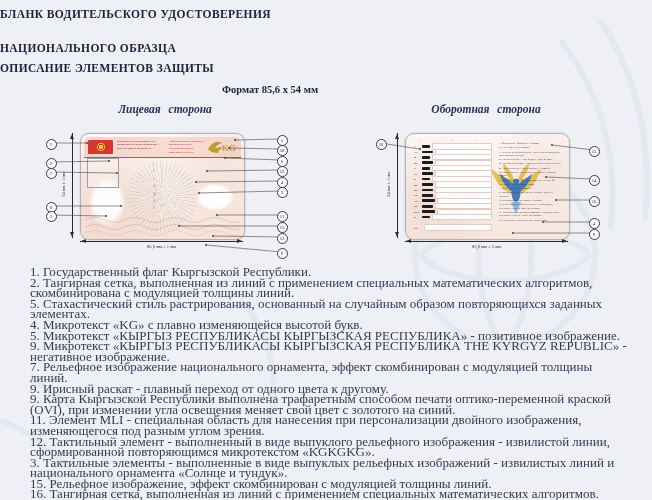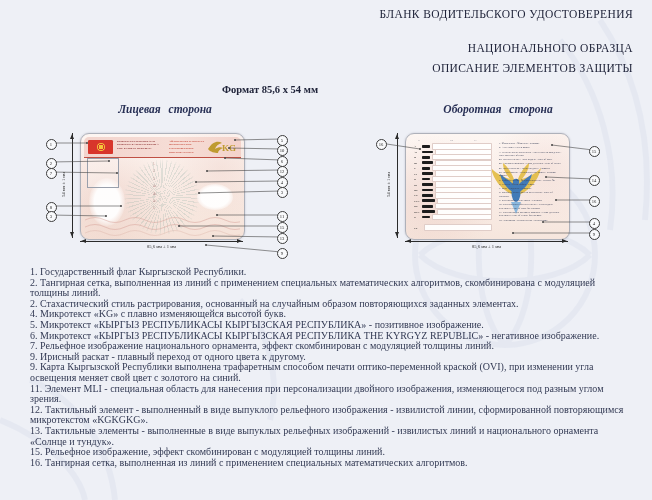--- a/index.html
+++ b/index.html
@@ -1,30 +1,30 @@
 <!DOCTYPE html>
 <html><head>
 <meta charset="utf-8">
 <style>
   html,body{margin:0;padding:0;}
   .page{position:relative;width:652px;height:500px;background:#eef0f6;overflow:hidden;
         font-family:"Liberation Serif",serif;color:#2c3148;}
   .wm{position:absolute;left:0;top:0;pointer-events:none;}
 
   
-  .doc-title{position:absolute;left:0;width:633px;text-align:right;font-weight:normal;
+  .doc-title{position:absolute;left:0;width:633px;text-align:left;font-weight:bold;
              color:#20243a;font-size:11.5px;letter-spacing:.4px;}
   .t1{top:8px;} .t2{top:25px;} .t3{top:42px;}
   .subtitle{top:62px;}
   .format-line{position:absolute;left:0;top:84px;width:540px;text-align:center;
                font-weight:bold;font-size:10.5px;color:#20243a;}
   .side-label{position:absolute;top:103px;font-weight:bold;font-style:italic;
               font-size:11.5px;color:#283055;text-align:center;word-spacing:5px;}
   .side-label.front{left:20px;width:290px;}
-  .side-label.back{left:352px;width:292px;}
+  .side-label.back{left:340px;width:292px;}
 
   
   .card{position:absolute;width:163px;height:105px;border:1px solid #aeb1ba;border-radius:9px;
         overflow:hidden;box-shadow:0 0 2px rgba(60,60,90,.25);}
   .card.front-card{left:80px;top:133px;
      background:linear-gradient(180deg,#fdf5f1 0%,#f9ebe4 55%,#f5e2d8 100%);}
   .card.back-card{left:405px;top:133px;
      background:linear-gradient(180deg,#fdf6f2 0%,#f9ece6 60%,#f6e6dd 100%);}
   .card .tint{position:absolute;inset:0;pointer-events:none;
      background:radial-gradient(circle at 16% 62%, rgba(216,160,150,.22), transparent 42%),
@@ -95,21 +95,21 @@
                transform:rotate(-90deg);}
 
   
   #leader-svg{position:absolute;left:0;top:0;z-index:2;pointer-events:none;}
   .callout{position:absolute;width:9px;height:9px;border:.7px solid #3c3c3c;border-radius:50%;
            background:#f9fafc;z-index:3;font-size:4.6px;line-height:9px;text-align:center;
            color:#1e1e1e;font-family:"Liberation Serif",serif;}
 
   
   #security-list{position:absolute;left:30px;top:267px;width:602px;
-                 font-size:10px;line-height:10.6px;color:#333a54;}
+                 font-size:13px;line-height:10.6px;color:#333a54;}
   #security-list .item{margin:0;}
 </style>
 </head>
 <body>
 
 <div class="page">
 
   <svg class="wm" width="652" height="500" viewBox="0 0 652 500">
     <g fill="none" stroke="#bfc9df" stroke-width="6" opacity="0.18">
       <circle cx="505" cy="255" r="90"></circle>
@@ -359,27 +359,27 @@
       <div class="callout" style="left: 588.5px; top: 145.5px;">15</div>
       <div class="callout" style="left: 588.5px; top: 174.5px;">14</div>
       <div class="callout" style="left: 588.5px; top: 195.5px;">16</div>
       <div class="callout" style="left: 588.5px; top: 217.5px;">4</div>
       <div class="callout" style="left: 588.5px; top: 228.5px;">9</div>
     </div>
 
   <div id="security-list">
       <div class="item">1.  Государственный флаг Кыргызской Республики.</div>
       <div class="item">2.  Тангирная сетка, выполненная из линий  с применением специальных математических алгоритмов, скомбинирована с модуляцией толщины линий.</div>
-      <div class="item">2.  Стахастический стиль растрирования, основанный на случайным образом повторяющихся заданных элементах.</div>
+      <div class="item">5.  Стахастический стиль растрирования, основанный на случайным образом повторяющихся заданных элементах.</div>
       <div class="item">4.  Микротекст «KG» с плавно изменяющейся высотой букв.</div>
       <div class="item">5.  Микротекст «КЫРГЫЗ РЕСПУБЛИКАСЫ КЫРГЫЗСКАЯ РЕСПУБЛИКА»  - позитивное изображение.</div>
-      <div class="item">6.  Микротекст «КЫРГЫЗ РЕСПУБЛИКАСЫ КЫРГЫЗСКАЯ РЕСПУБЛИКА THE KYRGYZ REPUBLIC»  - негативное  изображение.</div>
+      <div class="item">9.  Микротекст «КЫРГЫЗ РЕСПУБЛИКАСЫ КЫРГЫЗСКАЯ РЕСПУБЛИКА THE KYRGYZ REPUBLIC»  - негативное  изображение.</div>
       <div class="item">7.  Рельефное изображение национального орнамента,  эффект скомбинирован с модуляцией толщины линий.</div>
       <div class="item">9.  Ирисный раскат - плавный переход от одного цвета к другому.</div>
       <div class="item">9.  Карта Кыргызской Республики выполнена трафаретным способом печати оптико-переменной краской (OVI),  при изменении угла освещения меняет свой цвет с золотого на синий.</div>
       <div class="item">11.  Элемент MLI  - специальная область для нанесения при персонализации двойного изображения, изменяющегося под разным углом зрения.</div>
       <div class="item">12.  Тактильный элемент - выполненный в виде выпуклого рельефного изображения - извилистой линии, сформированной повторяющимся микротекстом «KGKGKG».</div>
-      <div class="item">13.  Тактильные элементы - выполненные в виде выпуклых рельефных изображений - извилистых линий и национального орнамента «Солнце и тундук».</div>
+      <div class="item">3.  Тактильные элементы - выполненные в виде выпуклых рельефных изображений - извилистых линий и национального орнамента «Солнце и тундук».</div>
       <div class="item">15.  Рельефное изображение, эффект скомбинирован с модуляцией толщины линий.</div>
       <div class="item">16.  Тангирная сетка, выполненная из линий с применением специальных математических алгоритмов.</div>
     </div>
 
 </div>
 
 </body></html>

